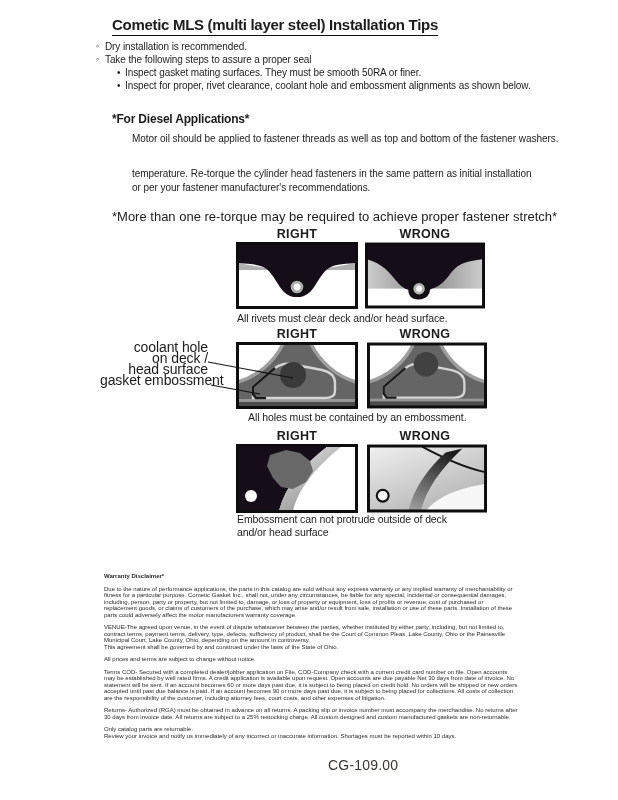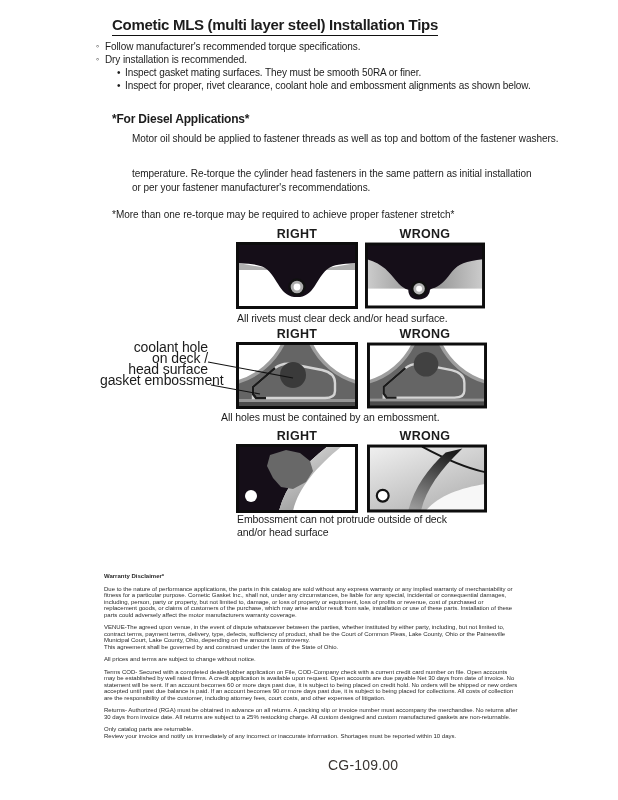--- a/index.html
+++ b/index.html
@@ -16,21 +16,21 @@
   .bullet-line{height:13px;line-height:13px;white-space:nowrap;}
   .b-glyph{display:inline-block;width:9px;font-size:9px;vertical-align:top;}
   .sub{margin-left:21px;}
   .s-glyph{display:inline-block;width:8px;font-size:10px;vertical-align:top;}
 
   .diesel-h{left:112px;top:112px;font-size:12px;font-weight:bold;letter-spacing:-0.2px;}
   .para{font-size:10px;letter-spacing:-0.05px;margin-left:20px;}
   .para div{height:13.5px;line-height:13.5px;white-space:nowrap;}
   .p1{left:112px;top:132px;}
   .p2{left:112px;top:167px;}
-  .note{left:112px;top:209px;font-size:10px;white-space:nowrap;}
+  .note{left:112px;top:209px;font-size:13px;white-space:nowrap;}
 
   .dg-label{font-size:12.5px;font-weight:bold;text-align:center;letter-spacing:0.3px;height:14px;line-height:14px;}
   .dg-caption{font-size:10.5px;letter-spacing:-0.1px;line-height:12.5px;}
 
   .callout{font-size:14px;line-height:11px;text-align:right;letter-spacing:-0.1px;}
 
   .legal{left:104px;top:573px;width:414px;font-size:6px;line-height:6.5px;color:#2a2a2a;
          letter-spacing:0px;}
   .legal p{margin:0 0 6px 0;}
   .legal p.tight{margin-bottom:0;}
@@ -39,22 +39,22 @@
   .cg{left:328px;top:757px;font-size:14px;color:#3a3430;letter-spacing:0.2px;}
 
   svg{display:block;}
 </style>
 </head>
 <body>
 
 <div class="abs title">Cometic MLS (multi layer steel) Installation Tips</div>
 
 <div class="abs bullets">
-  <div class="bullet-line"><span class="b-glyph">◦</span><span>Follow manufacturer's recommended torque specifications.</span></div>
   <div class="bullet-line"><span class="b-glyph">◦</span><span>Dry installation is recommended.</span></div>
+  <div class="bullet-line"><span class="b-glyph">◦</span><span>Take the following steps to assure a proper seal</span></div>
   <div class="bullet-line sub"><span class="s-glyph">•</span><span>Inspect gasket mating surfaces.  They must be smooth 50RA or finer.</span></div>
   <div class="bullet-line sub"><span class="s-glyph">•</span><span>Inspect for proper, rivet clearance, coolant hole and embossment alignments as shown below.</span></div>
 </div>
 
 <div class="abs diesel-h">*For Diesel Applications*</div>
 <div class="abs para p1">
   <div>Motor oil should be applied to fastener threads as well as top and bottom of the fastener washers.</div>
 </div>
 <div class="abs para p2">
   <div>temperature. Re-torque the cylinder head fasteners in the same pattern as initial installation</div>
@@ -124,21 +124,21 @@
 </svg>
 
 <div class="abs callout" style="left:118px;top:342px;width:90px;">coolant hole on deck / head surface</div>
 <div class="abs callout nowrap" style="left:100px;top:375px;width:110px;">gasket embossment</div>
 
 <svg class="abs" style="left:205px;top:352px;" width="100" height="50" viewBox="0 0 100 50">
   <line x1="3" y1="10" x2="88" y2="26" stroke="#111111" stroke-width="1.1"></line>
   <line x1="6" y1="33" x2="55" y2="42" stroke="#111111" stroke-width="1.1"></line>
 </svg>
 
-<div class="abs dg-caption nowrap" style="left:221px;top:411px;">All holes must be contained by an embossment.</div>
+<div class="abs dg-caption nowrap" style="left:248px;top:411px;">All holes must be contained by an embossment.</div>
 
 <div class="abs dg-label" style="left:236px;top:429px;width:122px;">RIGHT</div>
 <div class="abs dg-label" style="left:365px;top:429px;width:120px;">WRONG</div>
 
 <svg class="abs" style="left:236px;top:444px;" width="122" height="69" viewBox="0 0 122 69">
   <defs>
     <linearGradient id="g3r" x1="0" y1="0" x2="0.6" y2="1">
       <stop offset="0" stop-color="#e2e2e2"></stop>
         <stop offset="1" stop-color="#969696"></stop>
     </linearGradient>

